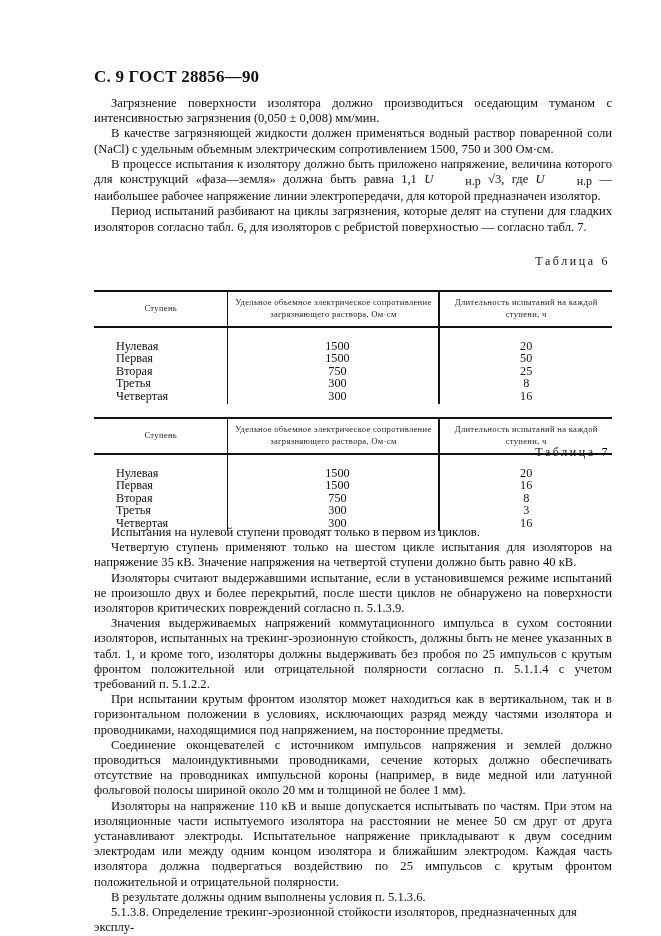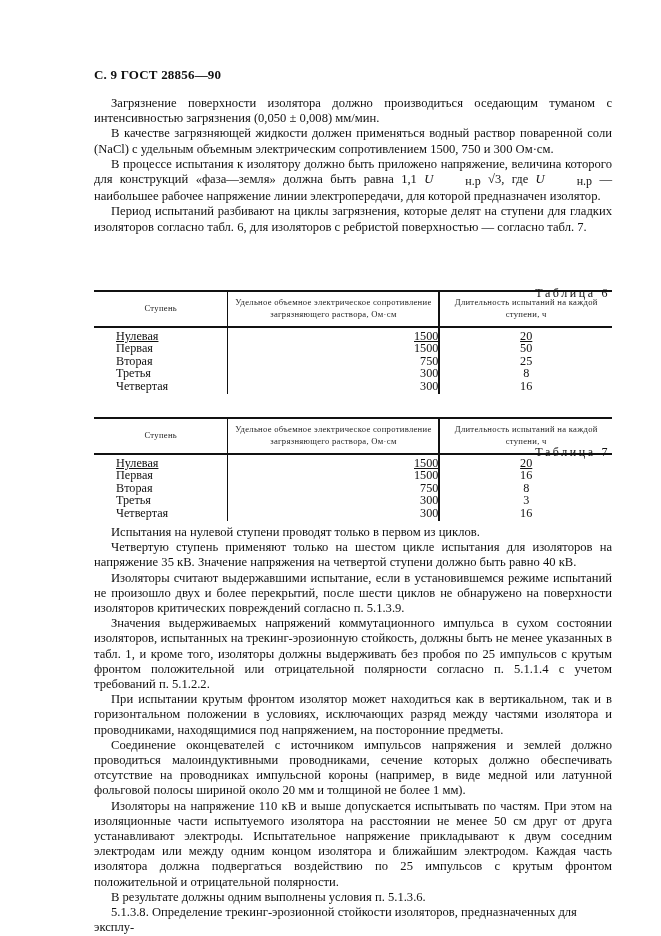--- a/index.html
+++ b/index.html
@@ -3,21 +3,21 @@
   <meta charset="utf-8">
   <style>
     html, body { margin: 0; padding: 0; background: #ffffff; }
     body {
       width: 661px; height: 936px; position: relative; overflow: hidden;
       font-family: "Liberation Serif", "DejaVu Serif", serif;
       color: #111111;
     }
     .page-header {
       position: absolute; left: 94px; top: 67px;
-      font-weight: bold; font-size: 13px; letter-spacing: 0.2px; text-align: center;
+      font-weight: bold; font-size: 17px; letter-spacing: 0.2px; text-align: center;
     }
     .body-text {
       position: absolute; left: 94px; width: 518px;
       font-size: 12.6px; line-height: 15.2px; text-align: justify;
     }
     .body-text p { margin: 0; text-indent: 17px; }
     .formula-u { font-style: italic; }
     .formula-sub { font-size: 12px; vertical-align: -2px; font-style: normal; padding-left: 32px; }
     .table-caption {
       position: absolute; right: 51px; font-size: 12px; letter-spacing: 2.6px;
@@ -29,38 +29,38 @@
     table.data-table th {
       font-weight: normal; font-size: 8.6px; line-height: 12px; letter-spacing: 0.3px;
       color: #222; padding: 4px 2px 6px 2px; vertical-align: middle; text-align: center;
       border-top: 2px solid #111; border-bottom: 2.5px solid #111;
     }
     table.data-table td { padding: 0; line-height: 12.4px; }
     table.data-table .c1 { width: 118px; }
     table.data-table .c2 { width: 218px; border-left: 1px solid #111; }
     table.data-table .c3 { width: 180px; border-left: 2px solid #111; }
     table.data-table td.c1 { padding-left: 22px; text-align: left; }
-    table.data-table td.c2 { text-align: right; padding-left: 8px; }
+    table.data-table td.c2 { text-align: center; padding-left: 8px; }
     table.data-table td.c3 { text-align: center; }
-    table.data-table tr.first td { padding-top: 2px; text-decoration: underline; }
+    table.data-table tr.first td { padding-top: 12px; }
     table.data-table tr.last td { padding-bottom: 2px; }
   </style>
 </head>
 <body>
 
 <div class="page-header">С. 9 ГОСТ 28856—90</div>
 
 <div class="body-text" style="top:96px;">
   <p>Загрязнение поверхности изолятора должно производиться оседающим туманом с интенсивностью загрязнения (0,050 ± 0,008) мм/мин.</p>
   <p>В качестве загрязняющей жидкости должен применяться водный раствор поваренной соли (NaCl) с удельным объемным электрическим сопротивлением 1500, 750 и 300 Ом·см.</p>
   <p><span>В процессе испытания к изолятору должно быть приложено напряжение, величина которого для конструкций «фаза—земля» должна быть равна 1,1 </span><span class="formula-u">U</span><span class="formula-sub">н.р</span><span> √3, где </span><span class="formula-u">U</span><span class="formula-sub">н.р</span><span> — наибольшее рабочее напряжение линии электропередачи, для которой предназначен изолятор.</span></p>
   <p>Период испытаний разбивают на циклы загрязнения, которые делят на ступени для гладких изоляторов согласно табл. 6, для изоляторов с ребристой поверхностью — согласно табл. 7.</p>
 </div>
 
-<div class="table-caption" style="top:286px;">Таблица 6</div>
+<div class="table-caption" style="top:254px;">Таблица 6</div>
 <table class="data-table" style="top:290px;">
   <thead>
     <tr>
       <th class="c1">Ступень</th>
       <th class="c2">Удельное объемное электрическое сопротивление загрязняющего раствора, Ом·см</th>
       <th class="c3">Длительность испытаний на каждой ступени, ч</th>
     </tr>
   </thead>
   <tbody>
     <tr class="first">

